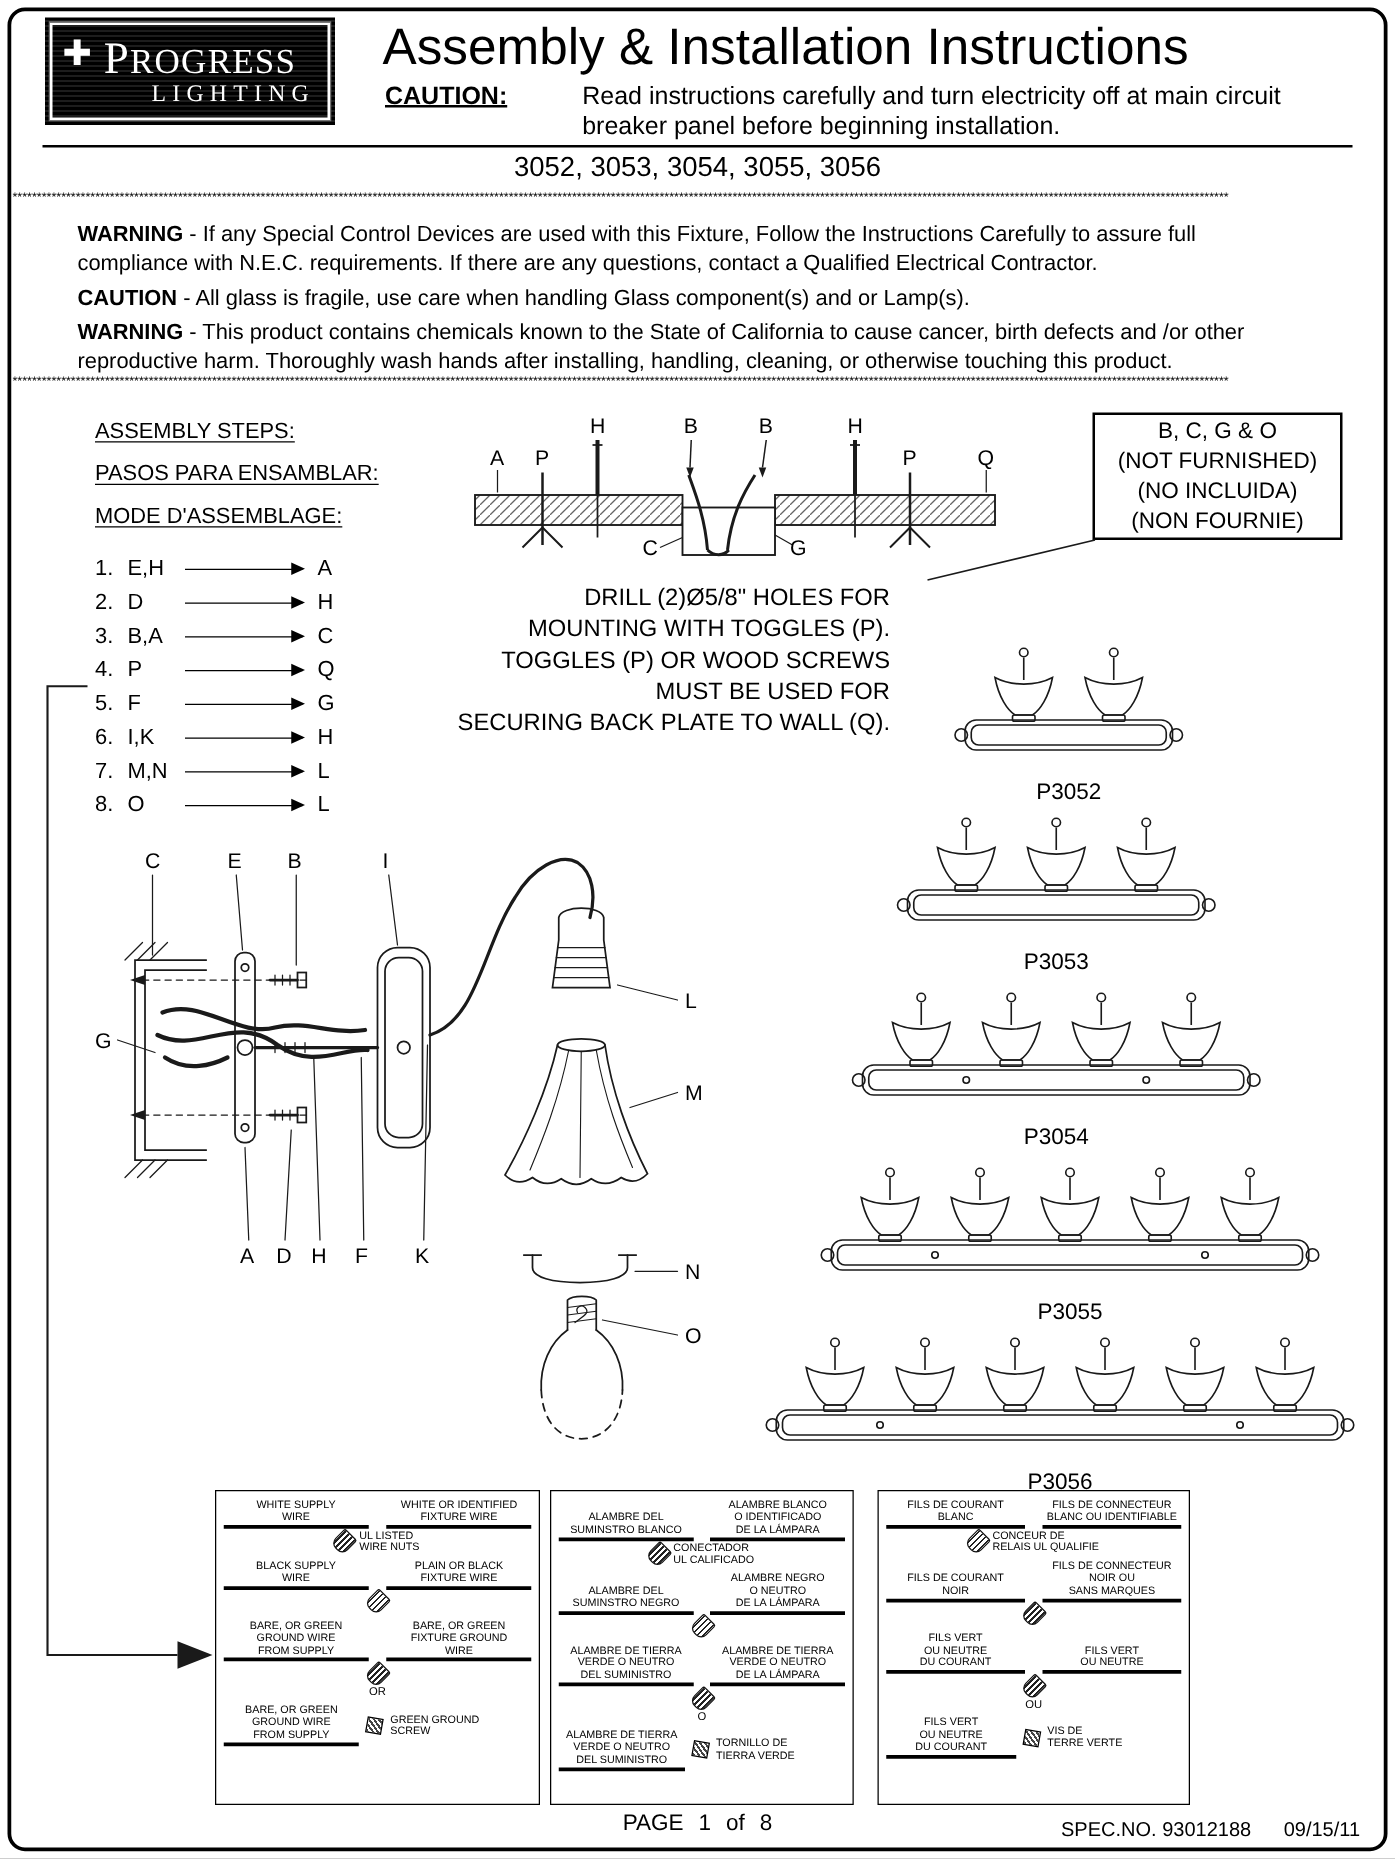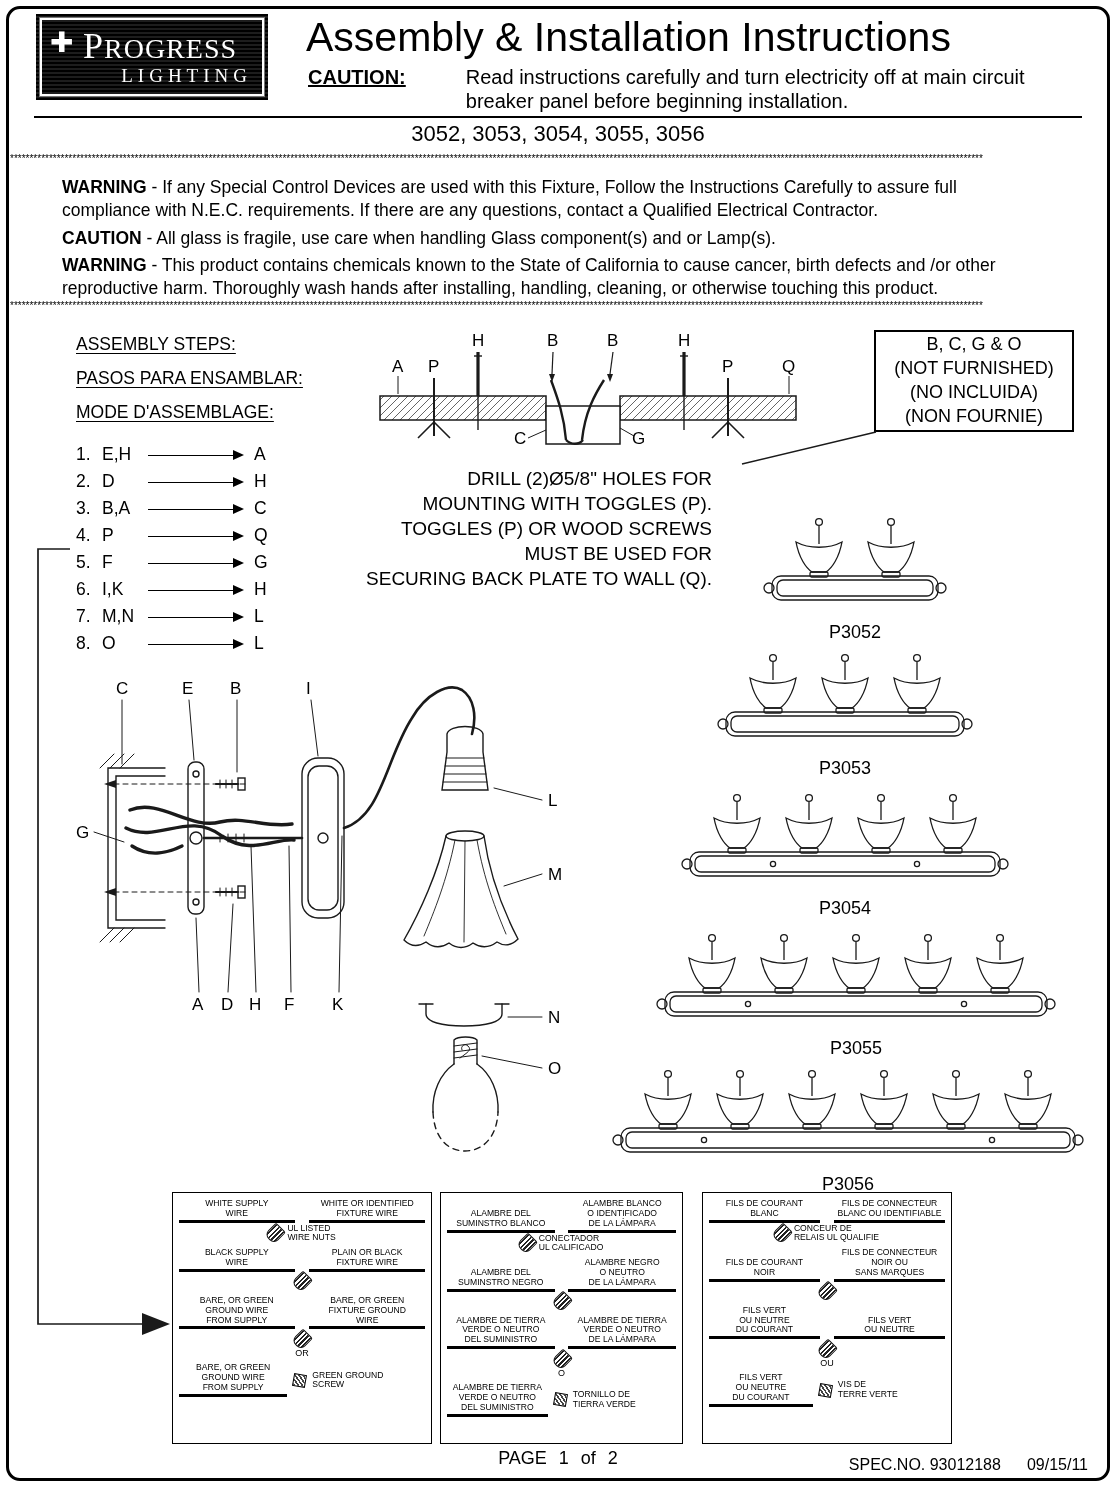--- a/index.html
+++ b/index.html
@@ -593,21 +593,21 @@
     <div class="wrow wrow-last">
       <span class="wlabel">FILS VERT
 OU NEUTRE
 DU COURANT</span>
       <span class="screw-icon"></span>
       <span class="wnote">VIS DE
 TERRE VERTE</span>
     </div>
   </div>
 
-  <div class="page-num">PAGE 1 of 2</div>
+  <div class="page-num">PAGE 1 of 8</div>
   <div class="spec">
     <span>SPEC.NO.  93012188</span>
     <span>09/15/11</span>
   </div>
 
   <svg class="overlay" width="1116" height="1487" viewBox="0 0 1116 1487">
     <path d="M 70 549 L 38 549 L 38 1324 L 142 1324" stroke="#1a1a1a" stroke-width="1.7" fill="none"></path>
     <polygon points="142,1313 170,1324 142,1335" fill="#1a1a1a"></polygon>
     <path d="M 876 432 L 742 464" stroke="#1a1a1a" stroke-width="1.4" fill="none"></path>
   </svg>

